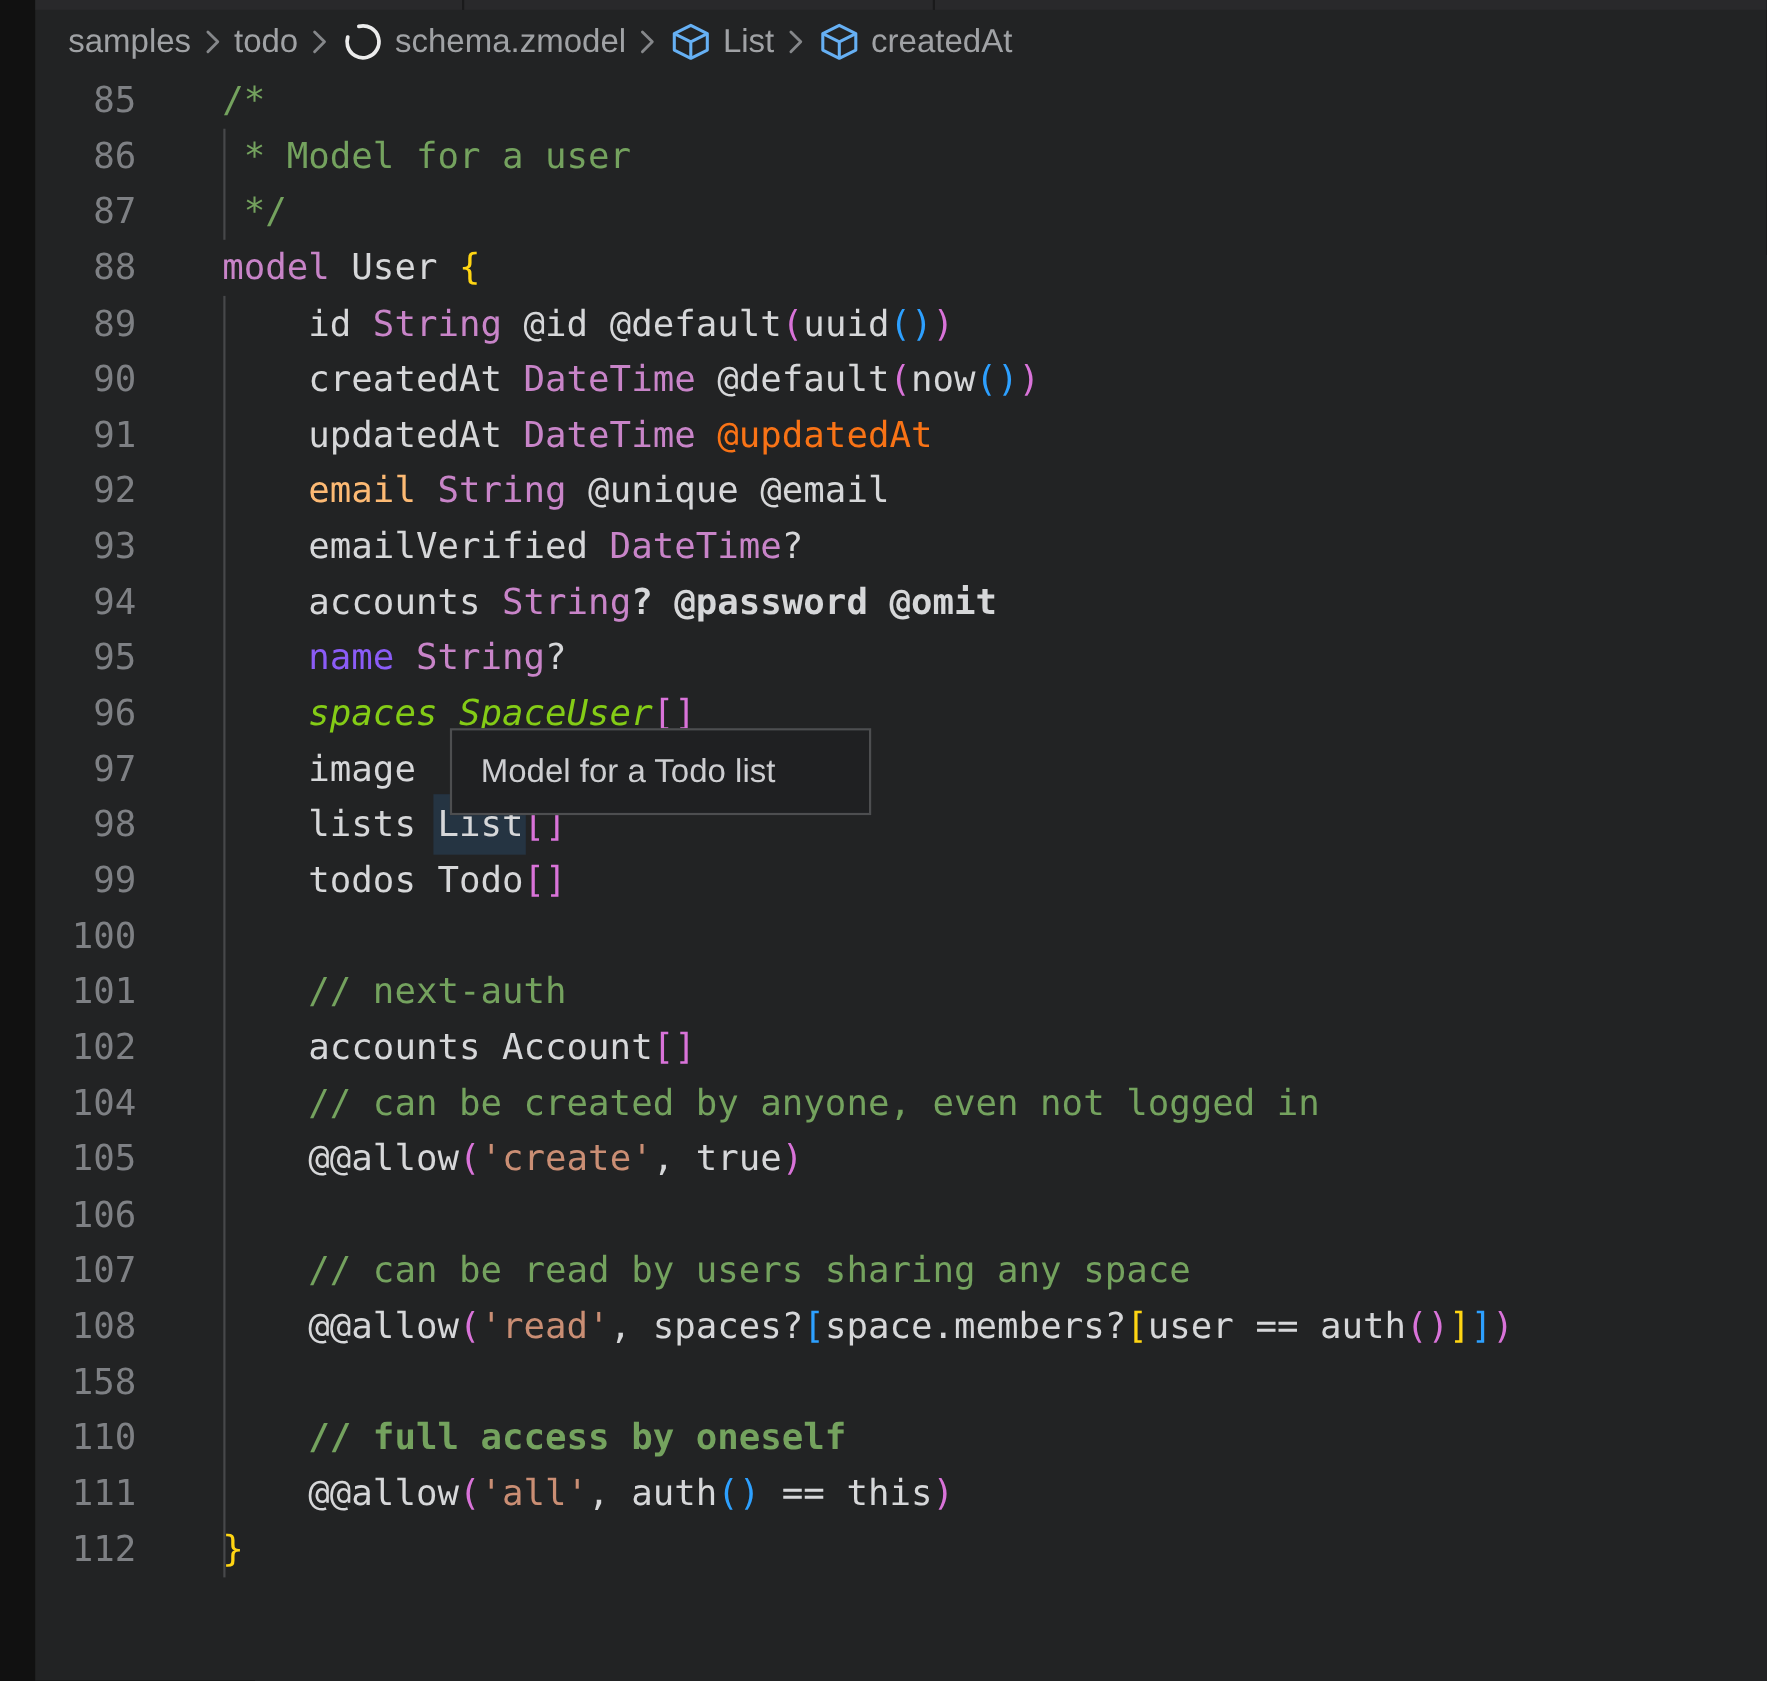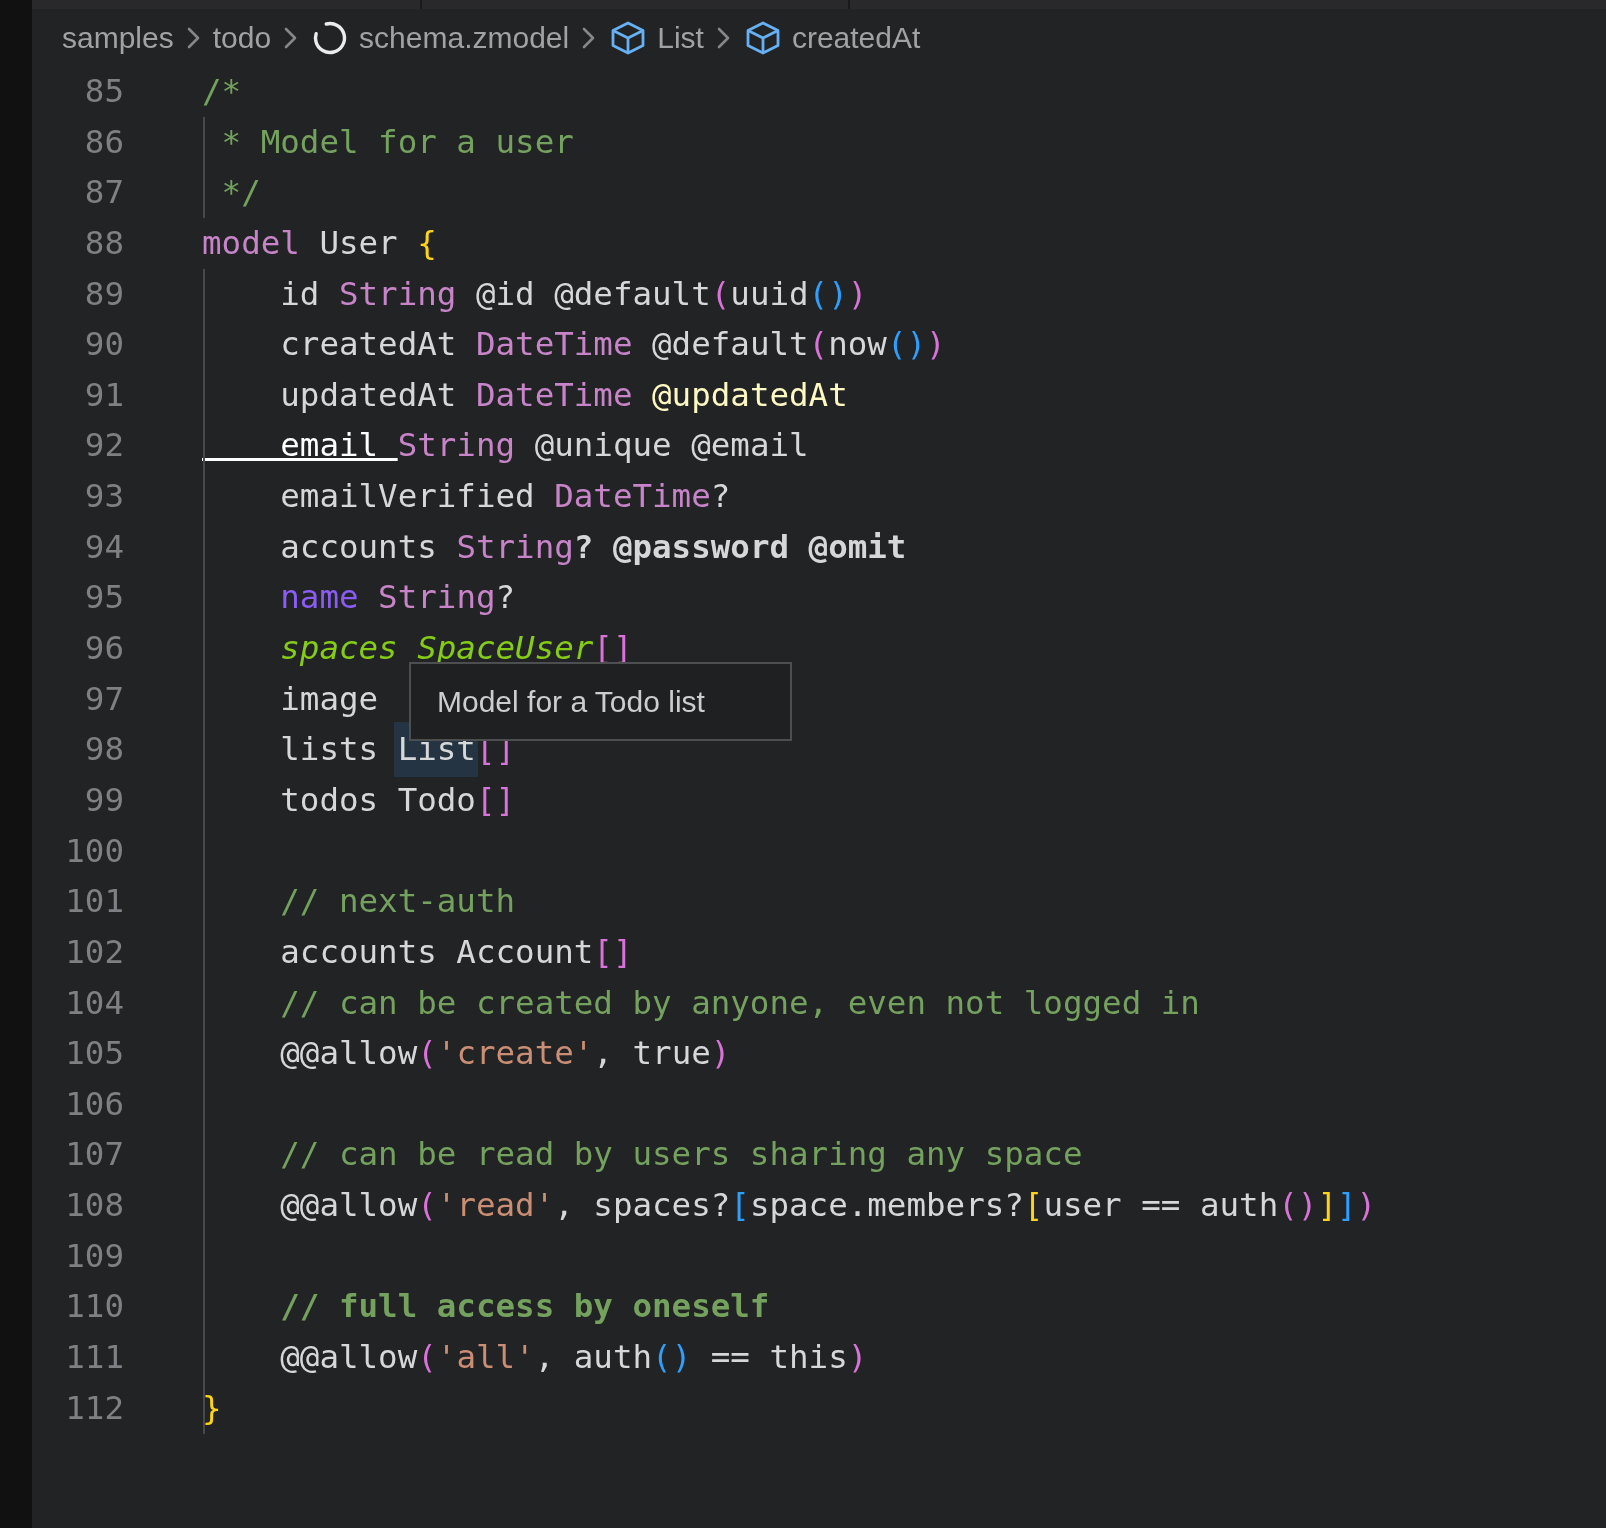--- a/index.html
+++ b/index.html
@@ -110,38 +110,38 @@
   <div class="editor">
     <div class="indent-guide g1"></div>
     <div class="indent-guide g2"></div>
     <div id="code-lines">
         <div class="line"><span class="ln">85</span><span class="code"><span class="tok" style="color: rgb(116, 162, 94);">/*</span></span></div>
         <div class="line"><span class="ln">86</span><span class="code"><span class="tok" style="color: rgb(116, 162, 94);"> * Model for a user</span></span></div>
         <div class="line"><span class="ln">87</span><span class="code"><span class="tok" style="color: rgb(116, 162, 94);"> */</span></span></div>
         <div class="line"><span class="ln">88</span><span class="code"><span class="tok" style="color: rgb(200, 132, 200);">model </span><span class="tok" style="color: rgb(214, 215, 217);">User </span><span class="tok" style="color: rgb(255, 213, 19);">{</span></span></div>
         <div class="line"><span class="ln">89</span><span class="code"><span class="tok" style="color: rgb(214, 215, 217);">    id </span><span class="tok" style="color: rgb(200, 132, 200);">String</span><span class="tok" style="color: rgb(214, 215, 217);"> @id @default</span><span class="tok" style="color: rgb(217, 115, 217);">(</span><span class="tok" style="color: rgb(214, 215, 217);">uuid</span><span class="tok" style="color: rgb(45, 160, 255);">()</span><span class="tok" style="color: rgb(217, 115, 217);">)</span></span></div>
         <div class="line"><span class="ln">90</span><span class="code"><span class="tok" style="color: rgb(214, 215, 217);">    createdAt </span><span class="tok" style="color: rgb(200, 132, 200);">DateTime</span><span class="tok" style="color: rgb(214, 215, 217);"> @default</span><span class="tok" style="color: rgb(217, 115, 217);">(</span><span class="tok" style="color: rgb(214, 215, 217);">now</span><span class="tok" style="color: rgb(45, 160, 255);">()</span><span class="tok" style="color: rgb(217, 115, 217);">)</span></span></div>
-        <div class="line"><span class="ln">91</span><span class="code"><span class="tok" style="color: rgb(214, 215, 217);">    updatedAt </span><span class="tok" style="color: rgb(200, 132, 200);">DateTime</span><span class="tok" style="color: #fef9c3;"> @updatedAt</span></span></div>
-        <div class="line"><span class="ln">92</span><span class="code"><span class="tok" style="color: #ffffff; text-decoration: underline;">    email </span><span class="tok" style="color: rgb(200, 132, 200);">String</span><span class="tok" style="color: rgb(214, 215, 217);"> @unique @email</span></span></div>
+        <div class="line"><span class="ln">91</span><span class="code"><span class="tok" style="color: rgb(214, 215, 217);">    updatedAt </span><span class="tok" style="color: rgb(200, 132, 200);">DateTime</span><span class="tok" style="color: #f97316;"> @updatedAt</span></span></div>
+        <div class="line"><span class="ln">92</span><span class="code"><span class="tok" style="color: #fdba74;">    email </span><span class="tok" style="color: rgb(200, 132, 200);">String</span><span class="tok" style="color: rgb(214, 215, 217);"> @unique @email</span></span></div>
         <div class="line"><span class="ln">93</span><span class="code"><span class="tok" style="color: rgb(214, 215, 217);">    emailVerified </span><span class="tok" style="color: rgb(200, 132, 200);">DateTime</span><span class="tok" style="color: rgb(214, 215, 217);">?</span></span></div>
         <div class="line"><span class="ln">94</span><span class="code"><span class="tok" style="color: rgb(214, 215, 217);">    accounts </span><span class="tok" style="color: rgb(200, 132, 200);">String</span><span class="tok" style="color: rgb(214, 215, 217); font-weight: bold;">? @password @omit</span></span></div>
         <div class="line"><span class="ln">95</span><span class="code"><span class="tok" style="color: #8b5cf6;">    name </span><span class="tok" style="color: rgb(200, 132, 200);">String</span><span class="tok" style="color: rgb(214, 215, 217);">?</span></span></div>
         <div class="line"><span class="ln">96</span><span class="code"><span class="tok" style="color: #84cc16; font-style: italic;">    spaces SpaceUser</span><span class="tok" style="color: rgb(217, 115, 217);">[]</span></span></div>
         <div class="line"><span class="ln">97</span><span class="code"><span class="tok" style="color: rgb(214, 215, 217);">    image</span></span></div>
         <div class="line"><span class="ln">98</span><span class="code"><span class="tok" style="color: rgb(214, 215, 217);">    lists </span><span class="tok hl" style="color: rgb(214, 215, 217);">List</span><span class="tok" style="color: rgb(217, 115, 217);">[]</span></span></div>
         <div class="line"><span class="ln">99</span><span class="code"><span class="tok" style="color: rgb(214, 215, 217);">    todos Todo</span><span class="tok" style="color: rgb(217, 115, 217);">[]</span></span></div>
         <div class="line"><span class="ln">100</span><span class="code"></span></div>
         <div class="line"><span class="ln">101</span><span class="code"><span class="tok" style="color: rgb(116, 162, 94);">    // next-auth</span></span></div>
         <div class="line"><span class="ln">102</span><span class="code"><span class="tok" style="color: rgb(214, 215, 217);">    accounts Account</span><span class="tok" style="color: rgb(217, 115, 217);">[]</span></span></div>
         <div class="line"><span class="ln">104</span><span class="code"><span class="tok" style="color: rgb(116, 162, 94);">    // can be created by anyone, even not logged in</span></span></div>
         <div class="line"><span class="ln">105</span><span class="code"><span class="tok" style="color: rgb(214, 215, 217);">    @@allow</span><span class="tok" style="color: rgb(217, 115, 217);">(</span><span class="tok" style="color: rgb(202, 142, 116);">'create'</span><span class="tok" style="color: rgb(214, 215, 217);">, true</span><span class="tok" style="color: rgb(217, 115, 217);">)</span></span></div>
         <div class="line"><span class="ln">106</span><span class="code"></span></div>
         <div class="line"><span class="ln">107</span><span class="code"><span class="tok" style="color: rgb(116, 162, 94);">    // can be read by users sharing any space</span></span></div>
         <div class="line"><span class="ln">108</span><span class="code"><span class="tok" style="color: rgb(214, 215, 217);">    @@allow</span><span class="tok" style="color: rgb(217, 115, 217);">(</span><span class="tok" style="color: rgb(202, 142, 116);">'read'</span><span class="tok" style="color: rgb(214, 215, 217);">, spaces?</span><span class="tok" style="color: rgb(45, 160, 255);">[</span><span class="tok" style="color: rgb(214, 215, 217);">space.members?</span><span class="tok" style="color: rgb(255, 213, 19);">[</span><span class="tok" style="color: rgb(214, 215, 217);">user == auth</span><span class="tok" style="color: rgb(217, 115, 217);">()</span><span class="tok" style="color: rgb(255, 213, 19);">]</span><span class="tok" style="color: rgb(45, 160, 255);">]</span><span class="tok" style="color: rgb(217, 115, 217);">)</span></span></div>
-        <div class="line"><span class="ln">109</span><span class="code"></span></div>
+        <div class="line"><span class="ln">158</span><span class="code"></span></div>
         <div class="line"><span class="ln">110</span><span class="code"><span class="tok" style="color: rgb(116, 162, 94); font-weight: bold;">    // full access by oneself</span></span></div>
         <div class="line"><span class="ln">111</span><span class="code"><span class="tok" style="color: rgb(214, 215, 217);">    @@allow</span><span class="tok" style="color: rgb(217, 115, 217);">(</span><span class="tok" style="color: rgb(202, 142, 116);">'all'</span><span class="tok" style="color: rgb(214, 215, 217);">, auth</span><span class="tok" style="color: rgb(45, 160, 255);">()</span><span class="tok" style="color: rgb(214, 215, 217);"> == this</span><span class="tok" style="color: rgb(217, 115, 217);">)</span></span></div>
         <div class="line"><span class="ln">112</span><span class="code"><span class="tok" style="color: rgb(255, 213, 19);">}</span></span></div>
       </div>
     <div class="tooltip">
       <span>Model for a Todo list</span>
     </div>
   </div>
 
 </div>

